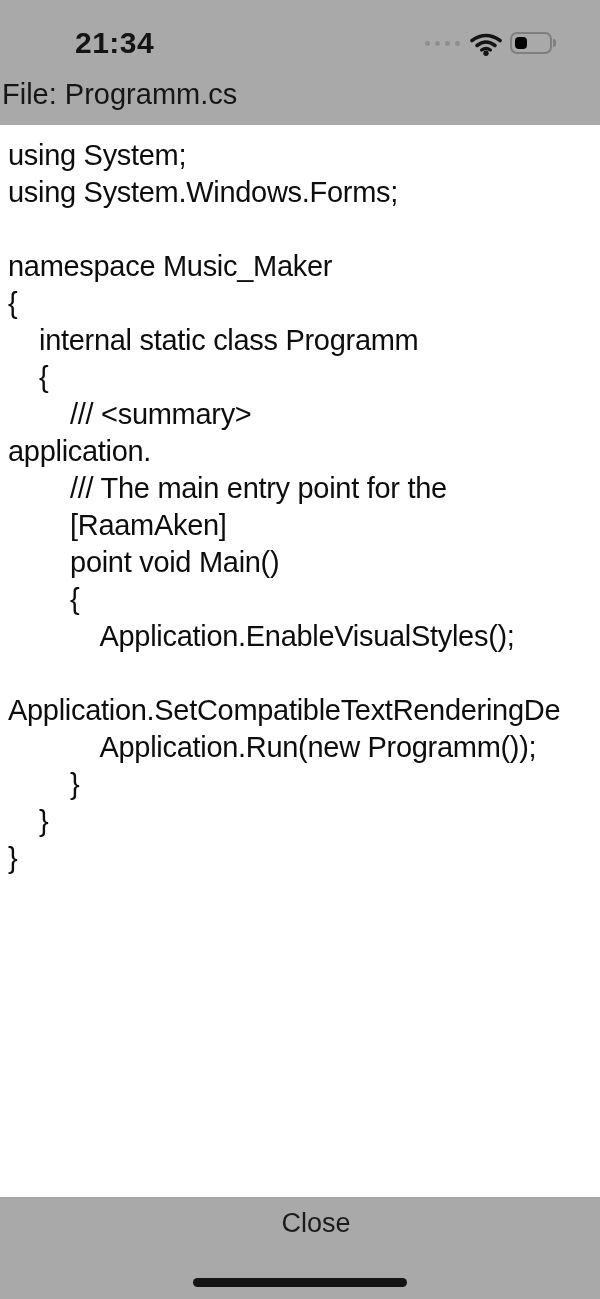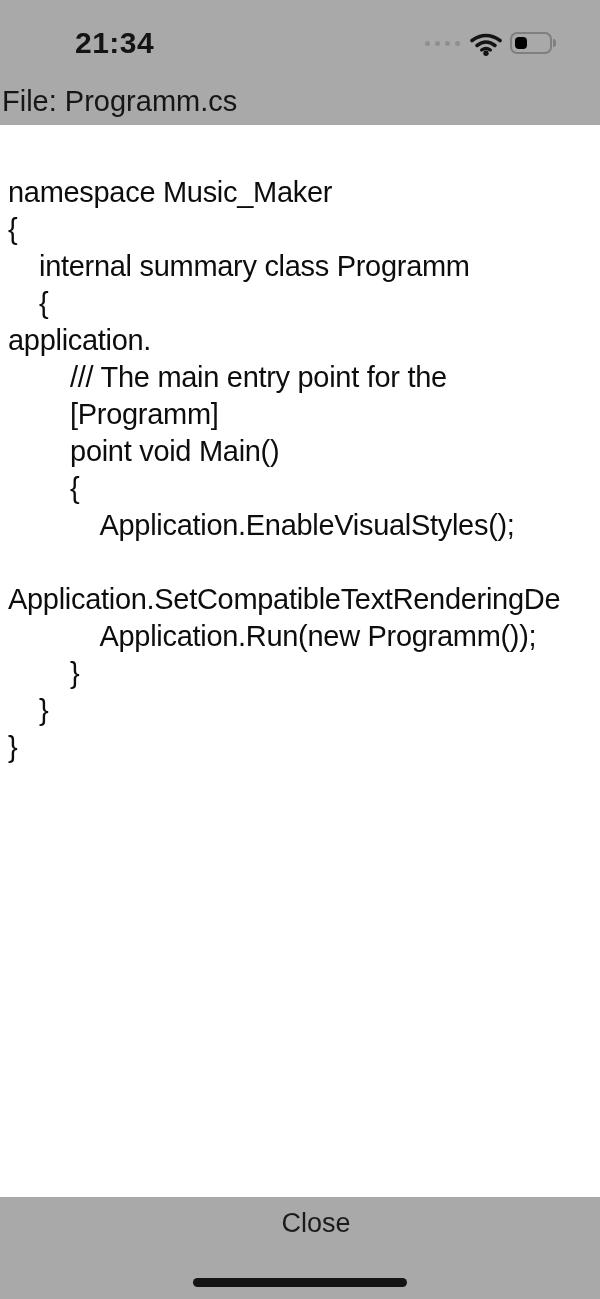--- a/index.html
+++ b/index.html
@@ -49,21 +49,21 @@
     position:absolute;left:3px;top:3px;bottom:3px;width:12px;
     border-radius:4px;background:#000;
   }
   .battery-nub{
     width:3px;height:8px;margin-left:1px;
     background:var(--battery_outline);
     border-radius:0 3px 3px 0;
   }
   .file-title{
     margin-top:auto;
-    padding:0 0 7px 2px;
+    padding:0 0 14px 2px;
     font-size:29px;line-height:33px;color:#161616;
   }
 
   
   .code-area{
     position:absolute;top:125px;left:0;width:600px;height:1072px;
     background:var(--page_bg);
     overflow:hidden;
   }
   .code-lines{
@@ -125,28 +125,31 @@
           </span>
           <span class="battery-nub"></span>
         </span>
       </span>
     </div>
     <div class="file-title">File: Programm.cs</div>
   </div>
 
   <div class="code-area">
     <div class="code-lines">
+        <div class="code-line">using System;</div>
+        <div class="code-line">using System.Windows.Forms;</div>
         <div class="code-line">&nbsp;</div>
         <div class="code-line">namespace Music_Maker</div>
         <div class="code-line">{</div>
-        <div class="code-line">    internal summary class Programm</div>
+        <div class="code-line">    internal static class Programm</div>
         <div class="code-line">    {</div>
+        <div class="code-line">        /// &lt;summary&gt;</div>
         <div class="code-line">application.</div>
         <div class="code-line">        /// The main entry point for the</div>
-        <div class="code-line">        [Programm]</div>
+        <div class="code-line">        [RaamAken]</div>
         <div class="code-line">        point void Main()</div>
         <div class="code-line">        {</div>
         <div class="code-line">            Application.EnableVisualStyles();</div>
         <div class="code-line">            </div>
         <div class="code-line">Application.SetCompatibleTextRenderingDe</div>
         <div class="code-line">            Application.Run(new Programm());</div>
         <div class="code-line">        }</div>
         <div class="code-line">    }</div>
         <div class="code-line">}</div>
       </div>

